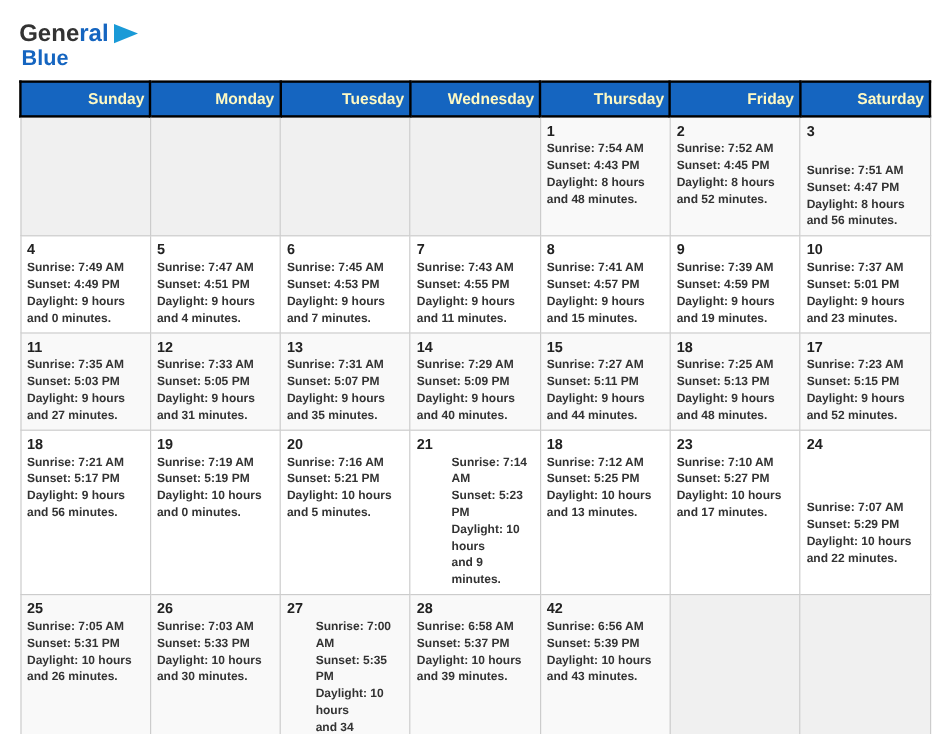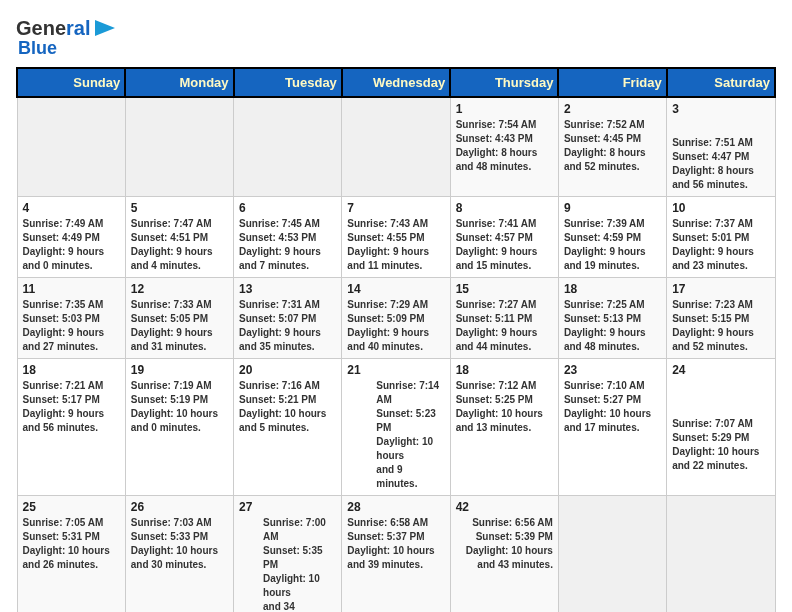--- a/index.html
+++ b/index.html
@@ -314,21 +314,21 @@
         </td>
         <td>
           <div class="day-number">28</div>
           <div class="day-info" style="white-space: pre-line;">Sunrise: 6:58 AM
 Sunset: 5:37 PM
 Daylight: 10 hours
 and 39 minutes.</div>
         </td>
         <td>
           <div class="day-number">42</div>
-          <div class="day-info" style="white-space: pre-line; text-align: right;">Sunrise: 6:56 AM
+          <div class="day-info" style="white-space: pre-line;">Sunrise: 6:56 AM
 Sunset: 5:39 PM
 Daylight: 10 hours
 and 43 minutes.</div>
         </td>
         <td class="empty-cell"></td>
         <td class="empty-cell"></td>
       </tr>
     </tbody>
 </table>
 

